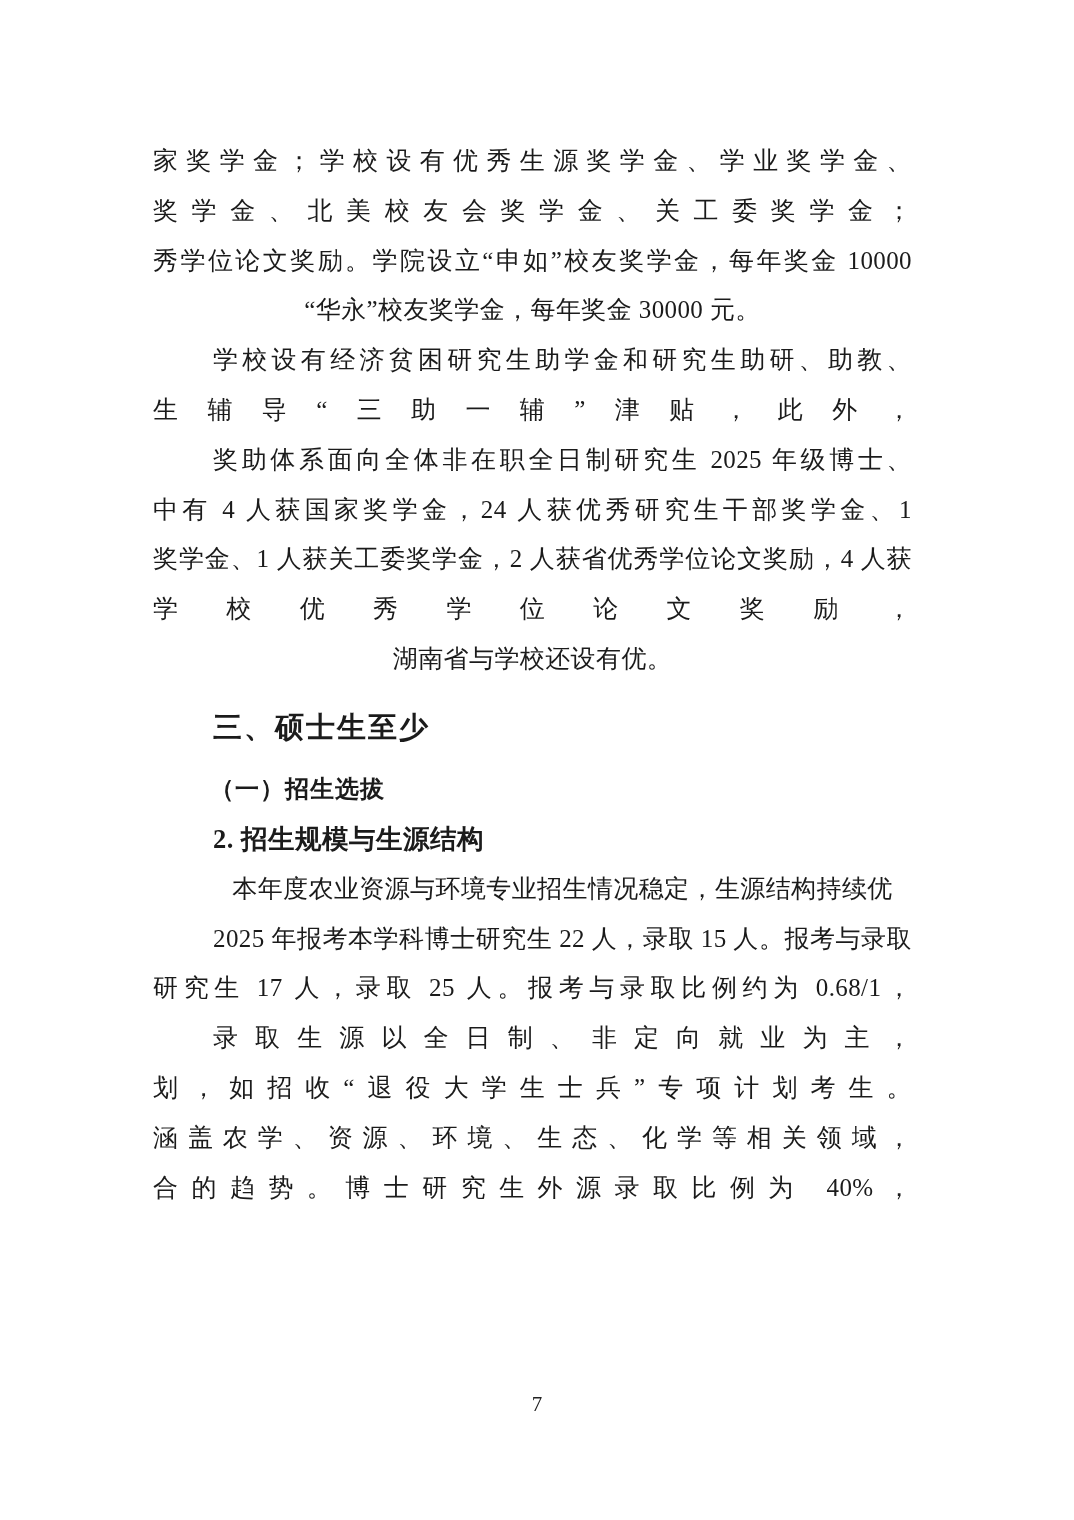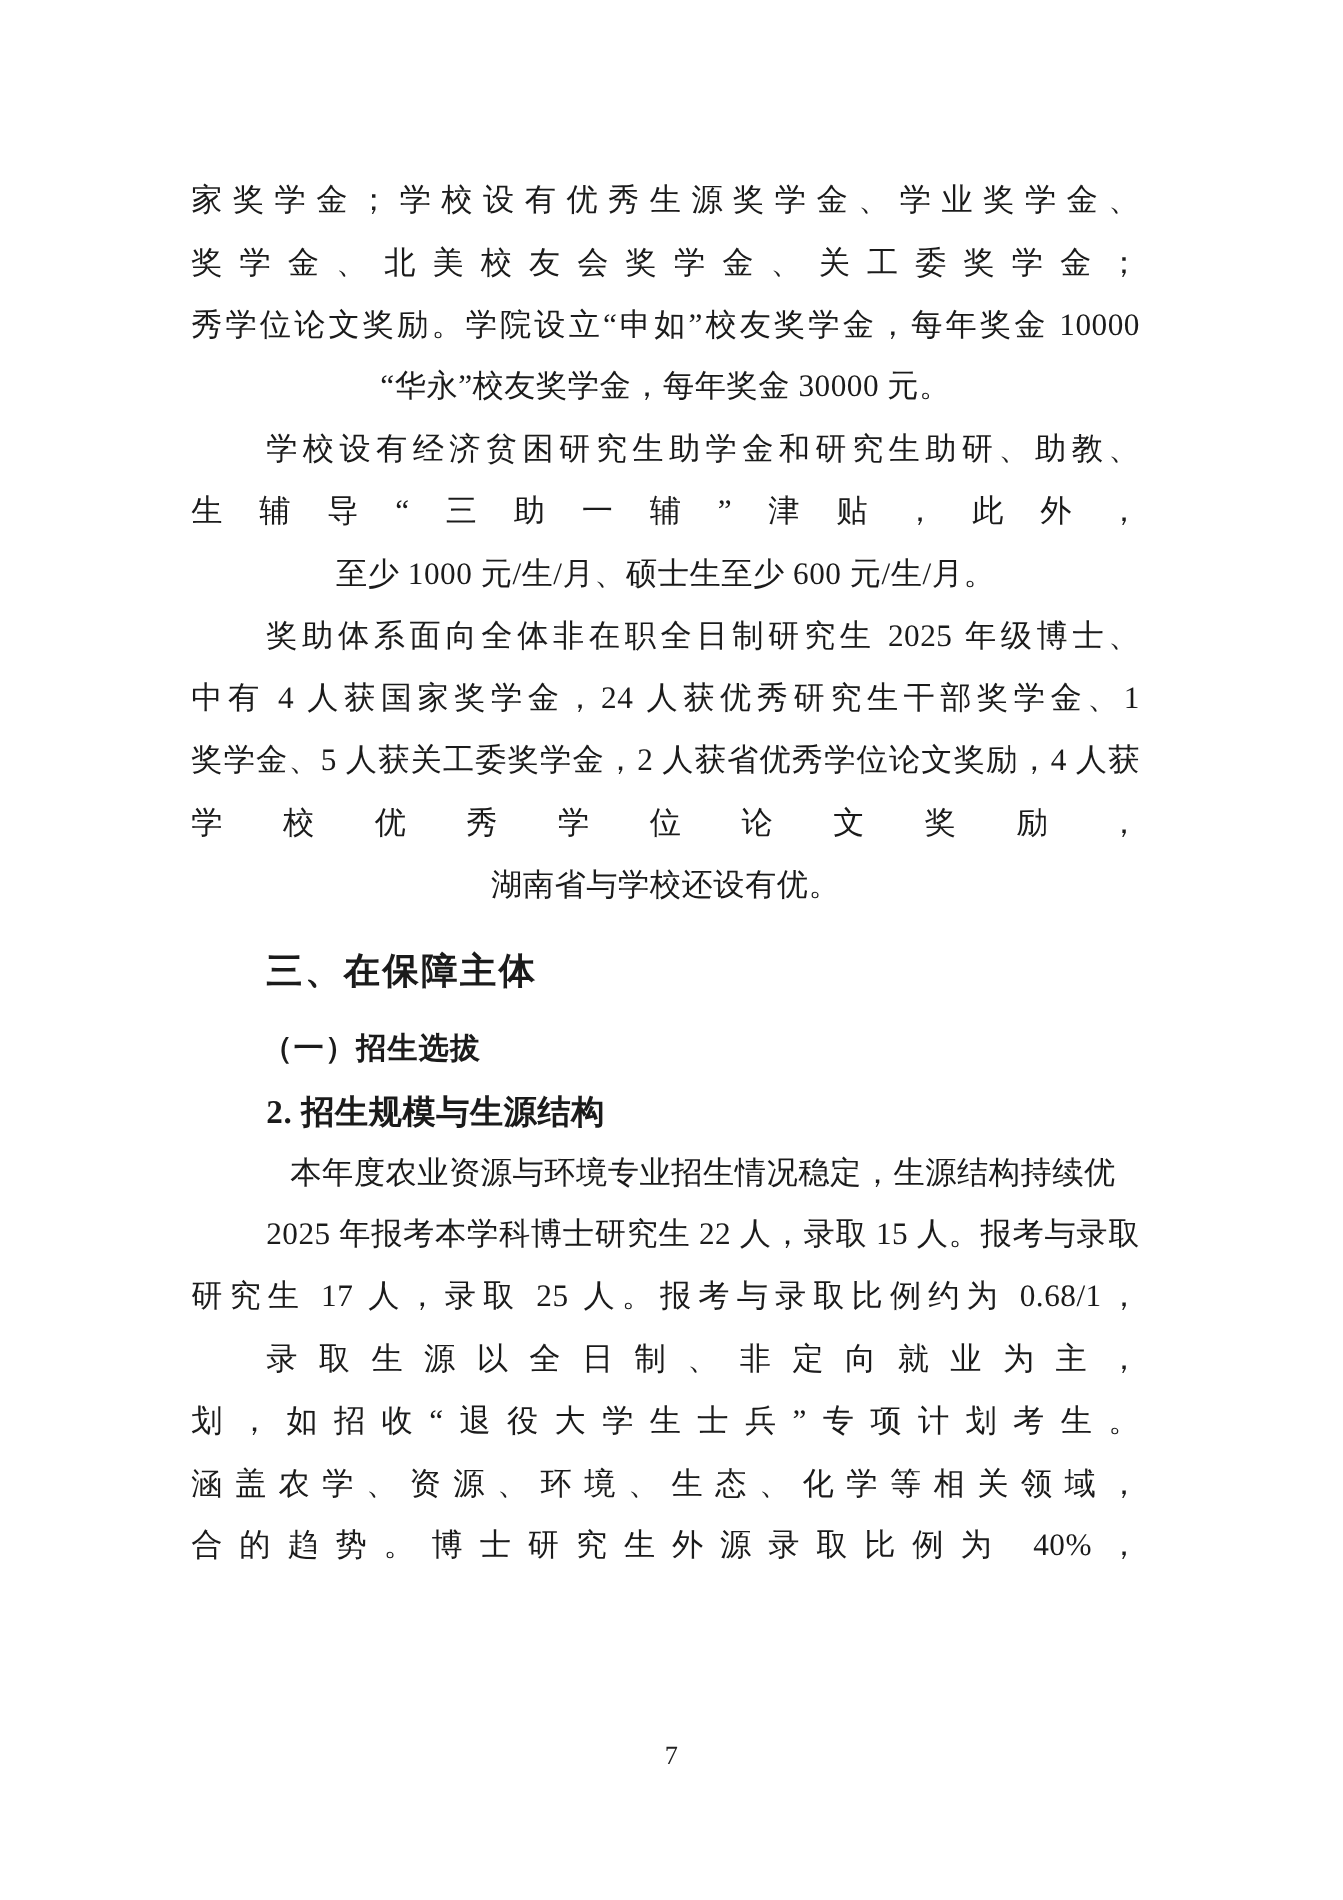--- a/index.html
+++ b/index.html
@@ -81,27 +81,26 @@
 <body>
 
 <div class="page">
   <div class="doc-body">
       <div class="line justify">家奖学金；学校设有优秀生源奖学金、学业奖学金、优秀研究生干部</div>
       <div class="line justify">奖学金、北美校友会奖学金、关工委奖学金；湖南省与学校还设有优</div>
       <div class="line justify">秀学位论文奖励。学院设立“申如”校友奖学金，每年奖金 10000 元；</div>
       <div class="line">“华永”校友奖学金，每年奖金 30000 元。</div>
       <div class="line justify indent">学校设有经济贫困研究生助学金和研究生助研、助教、助管和学</div>
       <div class="line justify">生辅导“三助一辅”津贴，此外，导师从课题经费中给博士生科研补助</div>
-      <div class="line">至少 1000 元/生/月、硕士生至少 600 元/生/月。</div>
       <div class="line justify indent">奖助体系面向全体非在职全日制研究生 2025 年级博士、硕士生</div>
       <div class="line justify">中有 4 人获国家奖学金，24 人获优秀研究生干部奖学金、1 人获北美</div>
-      <div class="line justify">奖学金、5 人获关工委奖学金，2 人获省优秀学位论文奖励，4 人获</div>
+      <div class="line justify">奖学金、1 人获关工委奖学金，2 人获省优秀学位论文奖励，4 人获</div>
       <div class="line justify">学校优秀学位论文奖励，本学科全体非在职全日制研究生均获学校学</div>
       <div class="line">湖南省与学校还设有优。</div>
-      <div class="heading1">三、在保障主体</div>
+      <div class="heading1">三、硕士生至少</div>
       <div class="heading2">（一）招生选拔</div>
       <div class="heading3">2. 招生规模与生源结构</div>
       <div class="line indent">本年度农业资源与环境专业招生情况稳定，生源结构持续优化。</div>
       <div class="line justify indent">2025 年报考本学科博士研究生 22 人，录取 15 人。报考与录取</div>
       <div class="line justify">研究生 17 人，录取 25 人。报考与录取比例约为 0.68/1，在保障主体</div>
       <div class="line justify indent">录取生源以全日制、非定向就业为主，同时积极承担国家专项计</div>
       <div class="line justify">划，如招收“退役大学生士兵”专项计划考生。生源本科专业背景多元，</div>
       <div class="line justify">涵盖农学、资源、环境、生态、化学等相关领域，体现了学科交叉融</div>
       <div class="line justify">合的趋势。博士研究生外源录取比例为 40%，硕士研究生外源录取比</div>
     </div>

